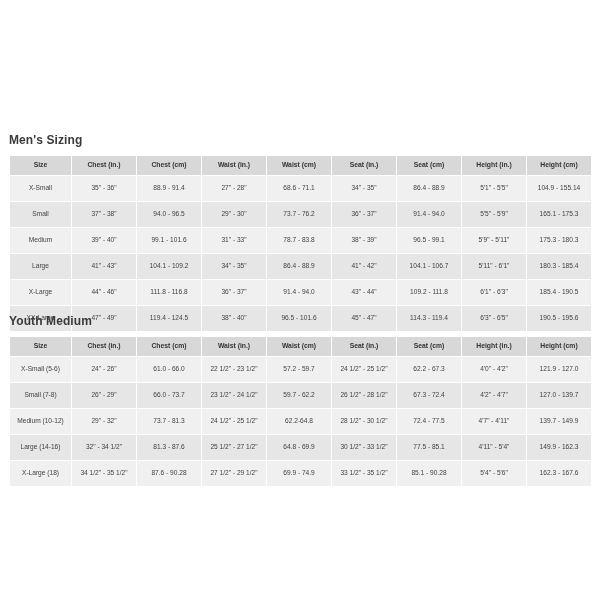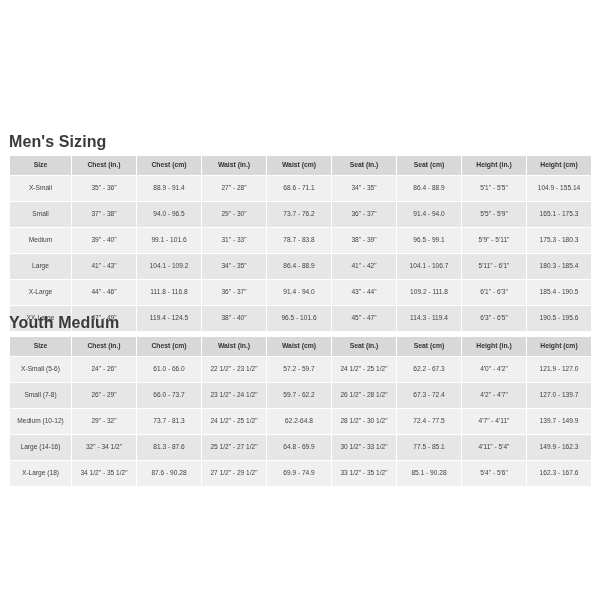--- a/index.html
+++ b/index.html
@@ -15,21 +15,21 @@
     overflow: hidden;
   }
   .page {
     position: relative;
     width: 600px;
     height: 600px;
     box-sizing: border-box;
     padding: 0 8px;
   }
   .section-title {
-    font-size: 16px;
+    font-size: 12px;
     font-weight: bold;
     color: #3a3a3a;
     letter-spacing: 0.1px;
   }
   #mens-title { position: absolute; left: 9px; top: 133px; }
   #youth-title { position: absolute; left: 9px; top: 314px; }
 
   table.size-table {
     position: absolute;
     border-collapse: collapse;

